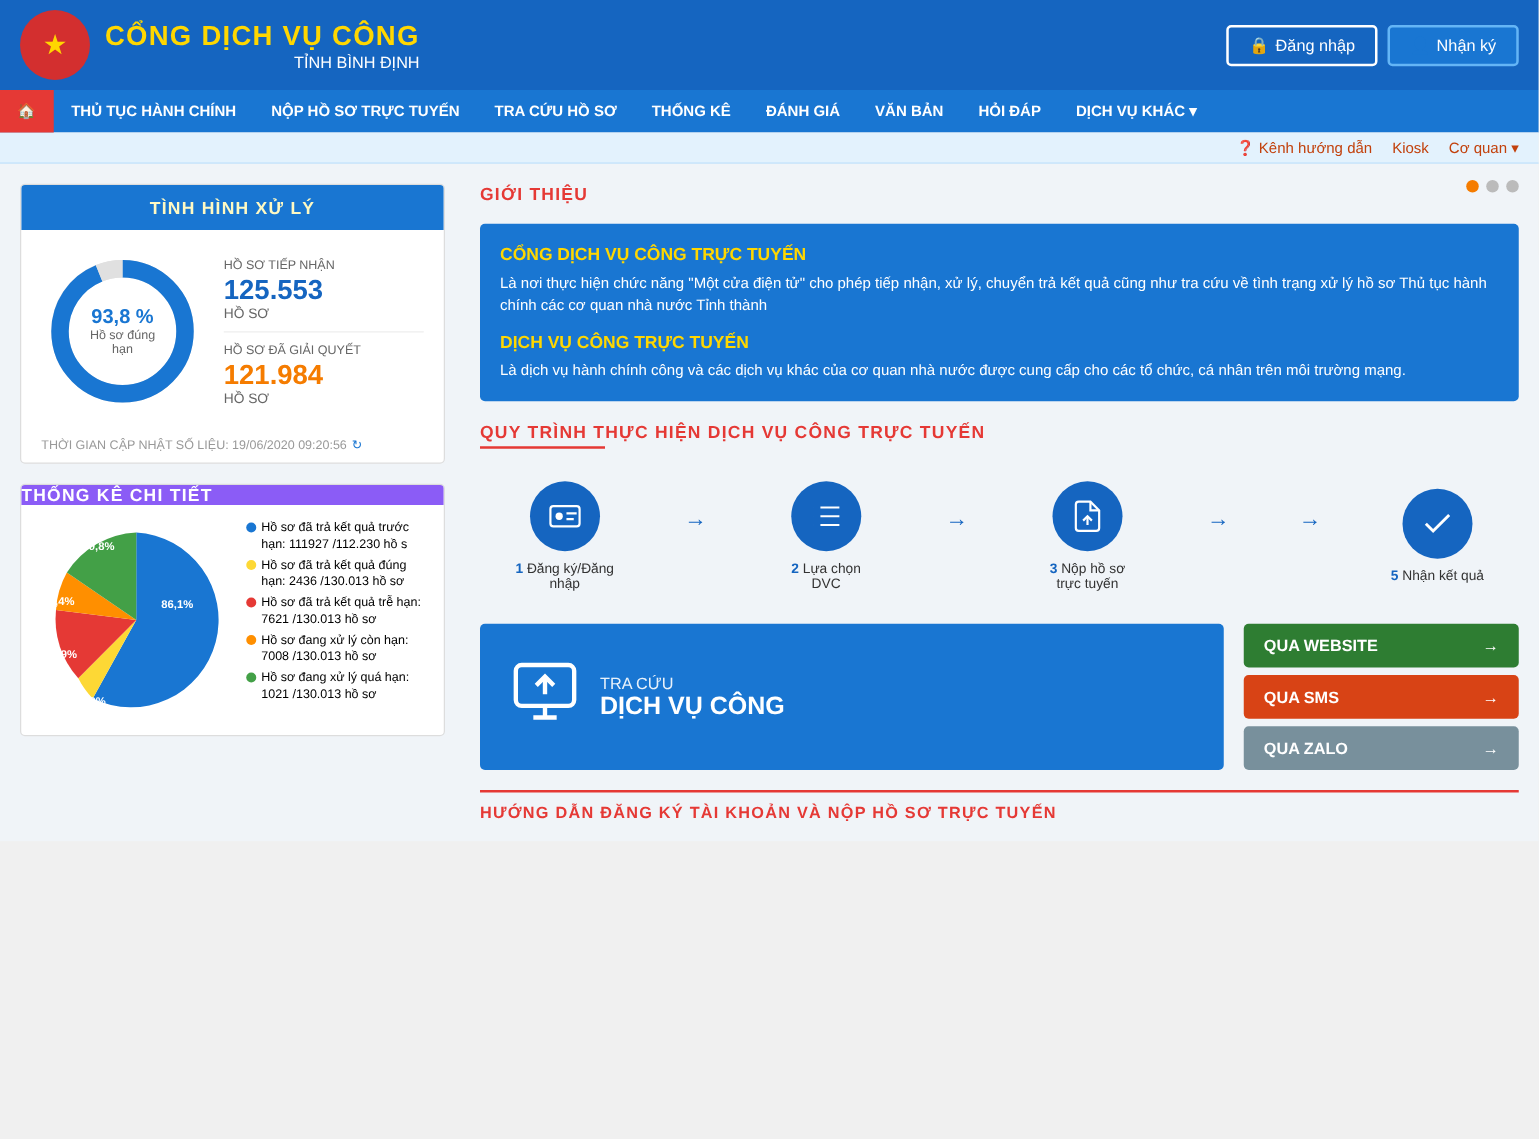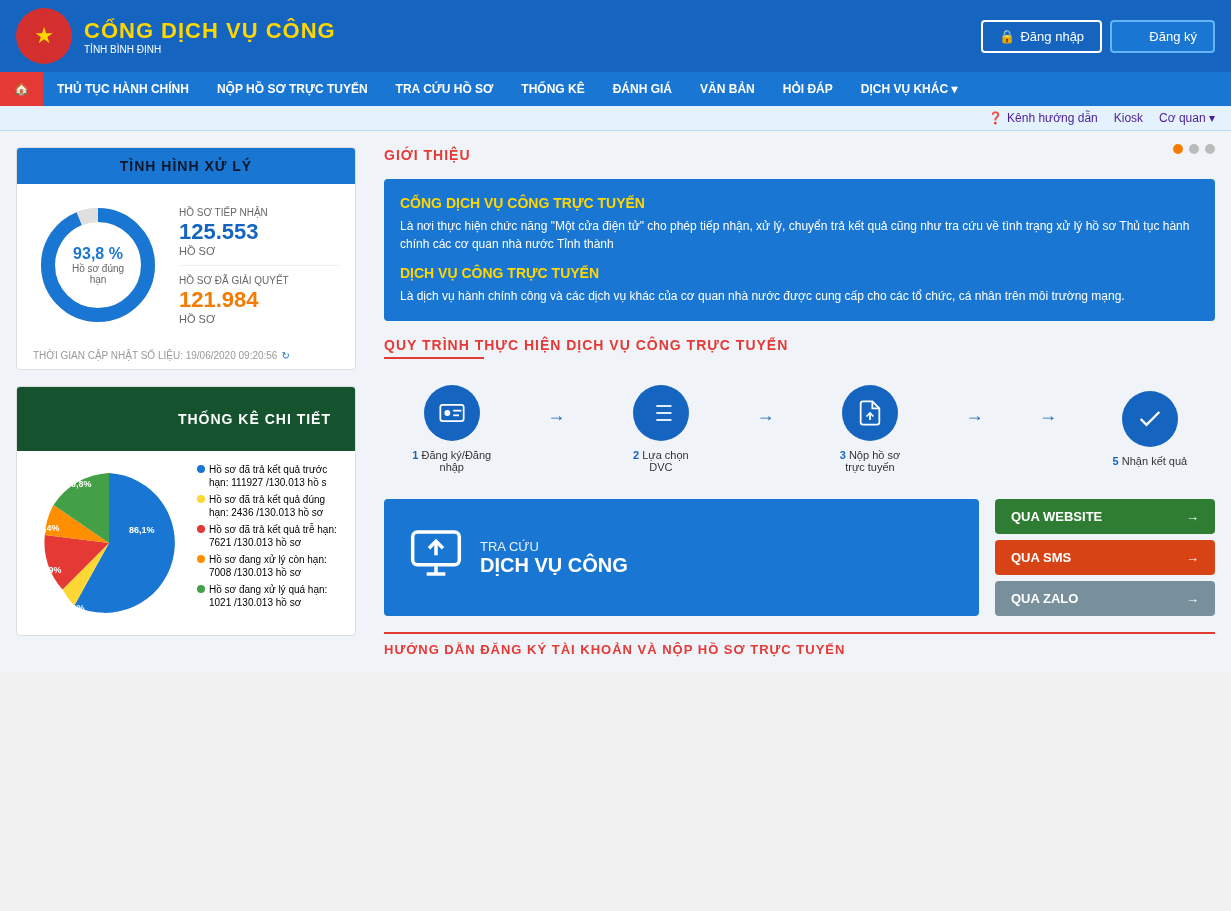--- a/index.html
+++ b/index.html
@@ -4,59 +4,59 @@
   <style>
     * { box-sizing: border-box; margin: 0; padding: 0; }
     body { font-family: Arial, sans-serif; font-size: 13px; background: #f0f0f0; }
 
     
     .header { background: #1565c0; display: flex; align-items: center; padding: 8px 16px; justify-content: space-between; }
     .header-left { display: flex; align-items: center; gap: 12px; }
     .logo-circle { width: 56px; height: 56px; border-radius: 50%; background: #d32f2f; display: flex; align-items: center; justify-content: center; flex-shrink: 0; }
     .logo-star { color: #ffd700; font-size: 22px; }
     .header-title h1 { color: #ffd700; font-size: 22px; font-weight: bold; letter-spacing: 1px; }
-    .header-title p { color: #fff; font-size: 10px; }
+    .header-title p { color: #fff; font-size: 13px; text-align: right; }
     .header-buttons { display: flex; gap: 8px; }
     .btn-login { background: #1565c0; border: 2px solid #fff; color: #fff; padding: 7px 16px; border-radius: 4px; cursor: pointer; font-size: 13px; display: flex; align-items: center; gap: 5px; }
     .btn-register { background: #1976d2; border: 2px solid #64b5f6; color: #fff; padding: 7px 16px; border-radius: 4px; cursor: pointer; font-size: 13px; display: flex; align-items: center; gap: 5px; }
 
     
     .nav { background: #1976d2; display: flex; align-items: center; padding: 0; }
     .nav-item { color: #fff; padding: 10px 14px; cursor: pointer; font-size: 12px; font-weight: bold; text-transform: uppercase; white-space: nowrap; display: flex; align-items: center; gap: 4px; }
     .nav-item.home { background: #e53935; padding: 10px 14px; }
 
     
     .subnav { background: #e3f2fd; padding: 5px 16px; display: flex; justify-content: flex-end; align-items: center; gap: 16px; border-bottom: 1px solid #bbdefb; }
-    .subnav-item { color: #4c1d95; font-size: 12px; cursor: pointer; display: flex; align-items: center; gap: 4px; }
+    .subnav-item { color: #c2410c; font-size: 12px; cursor: pointer; display: flex; align-items: center; gap: 4px; }
 
     
     .main { display: flex; gap: 0; padding: 16px; background: #f0f4f8; }
     .left-panel { width: 340px; flex-shrink: 0; display: flex; flex-direction: column; gap: 16px; }
     .right-panel { flex: 1; padding-left: 28px; }
 
     
     .stats-box { background: #fff; border: 1px solid #ddd; border-radius: 4px; overflow: hidden; }
-    .stats-header { background: #1976d2; color: #0f172a; text-align: center; padding: 10px; font-weight: bold; font-size: 14px; letter-spacing: 1px; }
+    .stats-header { background: #1976d2; color: #fef9c3; text-align: center; padding: 10px; font-weight: bold; font-size: 14px; letter-spacing: 1px; }
     .stats-body { padding: 16px; display: flex; align-items: center; gap: 16px; }
     .donut-container { position: relative; width: 130px; height: 130px; flex-shrink: 0; }
     .donut-label { position: absolute; top: 50%; left: 50%; transform: translate(-50%, -50%); text-align: center; }
     .donut-percent { font-size: 16px; font-weight: bold; color: #1976d2; }
     .donut-sub { font-size: 10px; color: #666; }
     .stats-numbers { flex: 1; }
     .stat-label { font-size: 10px; color: #666; text-transform: uppercase; line-height: 1.3; }
     .stat-value-blue { font-size: 22px; font-weight: bold; color: #1565c0; }
     .stat-value-orange { font-size: 22px; font-weight: bold; color: #f57c00; }
     .stat-unit { font-size: 11px; color: #666; }
     .stat-divider { height: 1px; background: #eee; margin: 8px 0; }
     .stats-footer { padding: 4px 16px 8px; font-size: 10px; color: #999; display: flex; align-items: center; gap: 4px; }
     .refresh-icon { cursor: pointer; color: #1976d2; }
 
     
     .detail-box { background: #fff; border: 1px solid #ddd; border-radius: 4px; overflow: hidden; }
-    .detail-header { background: #14532d; color: #fff; text-align: right; padding: 24px; font-weight: bold; font-size: 14px; letter-spacing: 1px; }
+    .detail-header { background: #8b5cf6; color: #fff; text-align: left; padding: 0; font-weight: bold; font-size: 14px; letter-spacing: 1px; }
     .detail-body { padding: 12px; }
     .pie-legend { display: flex; gap: 8px; }
     .pie-container { position: relative; width: 160px; height: 160px; flex-shrink: 0; }
     .legend-items { flex: 1; font-size: 10px; }
     .legend-item { display: flex; align-items: flex-start; gap: 4px; margin-bottom: 4px; line-height: 1.3; }
     .legend-dot { width: 8px; height: 8px; border-radius: 50%; flex-shrink: 0; margin-top: 2px; }
 
     
     .intro-section { margin-bottom: 16px; }
     .intro-label { color: #e53935; font-size: 14px; font-weight: bold; margin-bottom: 8px; letter-spacing: 1px; }
@@ -116,21 +116,21 @@
       <p>TỈNH BÌNH ĐỊNH</p>
     </div>
   </div>
   <div class="header-buttons">
     <button class="btn-login">
       <span>🔒</span>
       <span>Đăng nhập</span>
     </button>
     <button class="btn-register">
       <span>👤</span>
-      <span>Đăng ký</span>
+      <span>Nhận ký</span>
     </button>
   </div>
 </div>
 
 <nav class="nav">
   <div class="nav-item home">🏠</div>
   <div class="nav-item">THỦ TỤC HÀNH CHÍNH</div>
   <div class="nav-item">NỘP HỒ SƠ TRỰC TUYẾN</div>
   <div class="nav-item">TRA CỨU HỒ SƠ</div>
   <div class="nav-item">THỐNG KÊ</div>
@@ -203,21 +203,21 @@
               <text x="100" y="70" class="pie-label" fill="#fff" font-size="10" font-weight="bold">86,1%</text>
               <text x="35" y="148" class="pie-label" fill="#333" font-size="9">1,9%</text>
               <text x="12" y="110" class="pie-label" fill="#fff" font-size="9">5,9%</text>
               <text x="10" y="68" class="pie-label" fill="#333" font-size="9">5,4%</text>
               <text x="42" y="24" class="pie-label" fill="#333" font-size="9">0,8%</text>
             </svg>
           </div>
           <div class="legend-items">
             <div class="legend-item">
               <div class="legend-dot" style="background:#1976d2"></div>
-              <span>Hồ sơ đã trả kết quả trước hạn: 111927 /130.013 hồ s</span>
+              <span>Hồ sơ đã trả kết quả trước hạn: 111927 /112.230 hồ s</span>
             </div>
             <div class="legend-item">
               <div class="legend-dot" style="background:#fdd835"></div>
               <span>Hồ sơ đã trả kết quả đúng hạn: 2436 /130.013 hồ sơ</span>
             </div>
             <div class="legend-item">
               <div class="legend-dot" style="background:#e53935"></div>
               <span>Hồ sơ đã trả kết quả trễ hạn: 7621 /130.013 hồ sơ</span>
             </div>
             <div class="legend-item">

